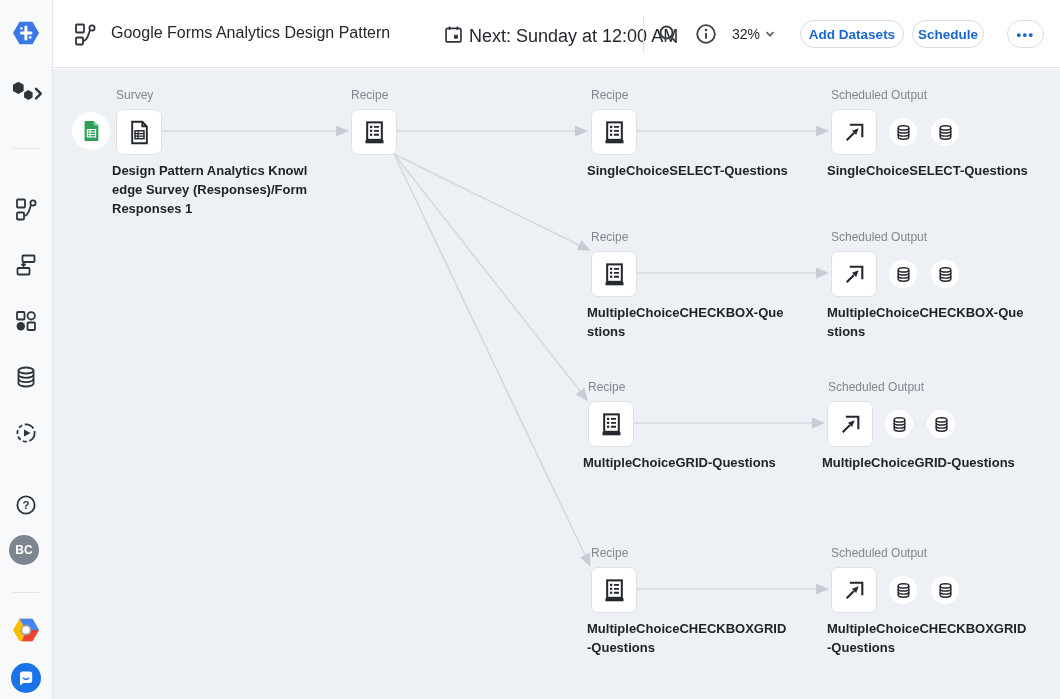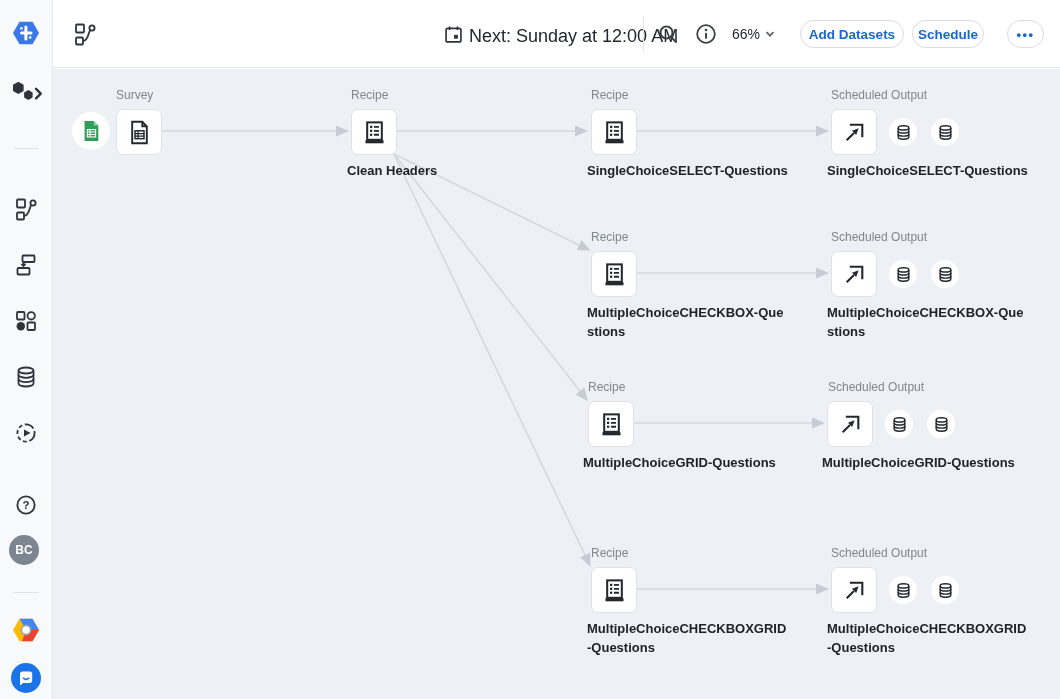--- a/index.html
+++ b/index.html
@@ -145,20 +145,21 @@
 
   <div id="header">
     <div class="abs" style="left:20px;top:22px">
       <svg width="24" height="24" viewBox="0 0 24 24">
         <rect x="3" y="2.5" width="8" height="8" rx="1" fill="none" stroke="#2f343c" stroke-width="1.8"></rect>
         <rect x="3" y="15.5" width="7" height="7" rx="1" fill="none" stroke="#2f343c" stroke-width="1.8"></rect>
         <circle cx="19" cy="6" r="2.6" fill="none" stroke="#2f343c" stroke-width="1.8"></circle>
         <path d="M10 19c5.5 0 5.5-9.5 7.2-10.8" fill="none" stroke="#2f343c" stroke-width="1.8"></path>
       </svg>
     </div>
+    <div class="title">Google Forms Analytics Design Pattern</div>
 
     <div class="abs" style="left:390px;top:24px">
       <svg width="21" height="21" viewBox="0 0 24 24">
         <rect x="3.5" y="5" width="17" height="15.5" rx="2" fill="none" stroke="#2f343c" stroke-width="1.9"></rect>
         <path d="M7.5 2.8v4 M16.5 2.8v4" stroke="#2f343c" stroke-width="1.9"></path>
         <rect x="12.6" y="12.4" width="4.4" height="4.4" fill="#2f343c"></rect>
       </svg>
     </div>
     <div class="next-run">Next: Sunday at 12:00 AM</div>
 
@@ -172,21 +173,21 @@
     </div>
     <div class="abs icon-btn" style="left:641px;top:22px">
       <svg width="24" height="24" viewBox="0 0 24 24">
         <circle cx="12" cy="12" r="8.8" fill="none" stroke="#3c4043" stroke-width="1.8"></circle>
         <circle cx="12" cy="8" r="1.3" fill="#3c4043"></circle>
         <rect x="11.1" y="10.7" width="1.9" height="6.2" rx="0.9" fill="#3c4043"></rect>
       </svg>
     </div>
 
     <div class="zoom-ctl">
-      <span>66%</span>
+      <span>32%</span>
       <svg width="12" height="12" viewBox="0 0 12 12">
         <path d="M2.5 4.2l3.5 3.5 3.5-3.5" fill="none" stroke="#5f6368" stroke-width="1.7"></path>
       </svg>
     </div>
 
     <button class="btn" style="left:747px;width:104px">Add Datasets</button>
     <button class="btn" style="left:859px;width:72px">Schedule</button>
     <button class="btn btn-more" style="left:954px;width:37px">•••</button>
   </div>
 
@@ -221,33 +222,35 @@
     </div>
     <div class="type-label" style="left:63px;top:19px">Survey</div>
     <div class="node-box" style="left:63px;top:40px">
       <svg width="27" height="27" viewBox="0 0 24 24">
         <path d="M5.5 2.5h9l4 4v15h-13z" fill="#fff" stroke="#23272e" stroke-width="1.7"></path>
         <path d="M14.5 2.5v4h4" fill="none" stroke="#23272e" stroke-width="1.7"></path>
         <rect x="8" y="10.5" width="8" height="7" fill="none" stroke="#23272e" stroke-width="1.3"></rect>
         <path d="M10.7 10.5v7 M8 12.9h8 M8 15.2h8" stroke="#23272e" stroke-width="1.1"></path>
       </svg>
     </div>
+    <div class="node-label" style="left:59px;top:92px">Design Pattern Analytics Knowl
+edge Survey (Responses)/Form
+Responses 1</div>
 
     <div class="type-label" style="left:298px;top:19px">Recipe</div>
     <div class="node-box" style="left:298px;top:40px">
       <svg width="27" height="27" viewBox="0 0 24 24">
         <rect x="5.5" y="3" width="13" height="15.5" fill="#fff" stroke="#23272e" stroke-width="1.8"></rect>
         <rect x="8" y="6" width="2" height="2" fill="#23272e"></rect>
           <rect x="8" y="9.5" width="2" height="2" fill="#23272e"></rect>
           <rect x="8" y="13" width="2" height="2" fill="#23272e"></rect>
         <path d="M11.5 7h4.5 M11.5 10.5h4.5 M11.5 14h4.5" stroke="#23272e" stroke-width="1.6"></path>
         <rect x="4" y="18.8" width="16" height="2.8" fill="#23272e"></rect>
       </svg>
     </div>
-    <div class="node-label" style="left:294px;top:92px">Clean Headers</div>
 
     <div class="type-label" style="left:538px;top:19px">Recipe</div>
     <div class="node-box" style="left:538px;top:40px">
       <svg width="27" height="27" viewBox="0 0 24 24">
         <rect x="5.5" y="3" width="13" height="15.5" fill="#fff" stroke="#23272e" stroke-width="1.8"></rect>
         <rect x="8" y="6" width="2" height="2" fill="#23272e"></rect>
           <rect x="8" y="9.5" width="2" height="2" fill="#23272e"></rect>
           <rect x="8" y="13" width="2" height="2" fill="#23272e"></rect>
         <path d="M11.5 7h4.5 M11.5 10.5h4.5 M11.5 14h4.5" stroke="#23272e" stroke-width="1.6"></path>
         <rect x="4" y="18.8" width="16" height="2.8" fill="#23272e"></rect>

